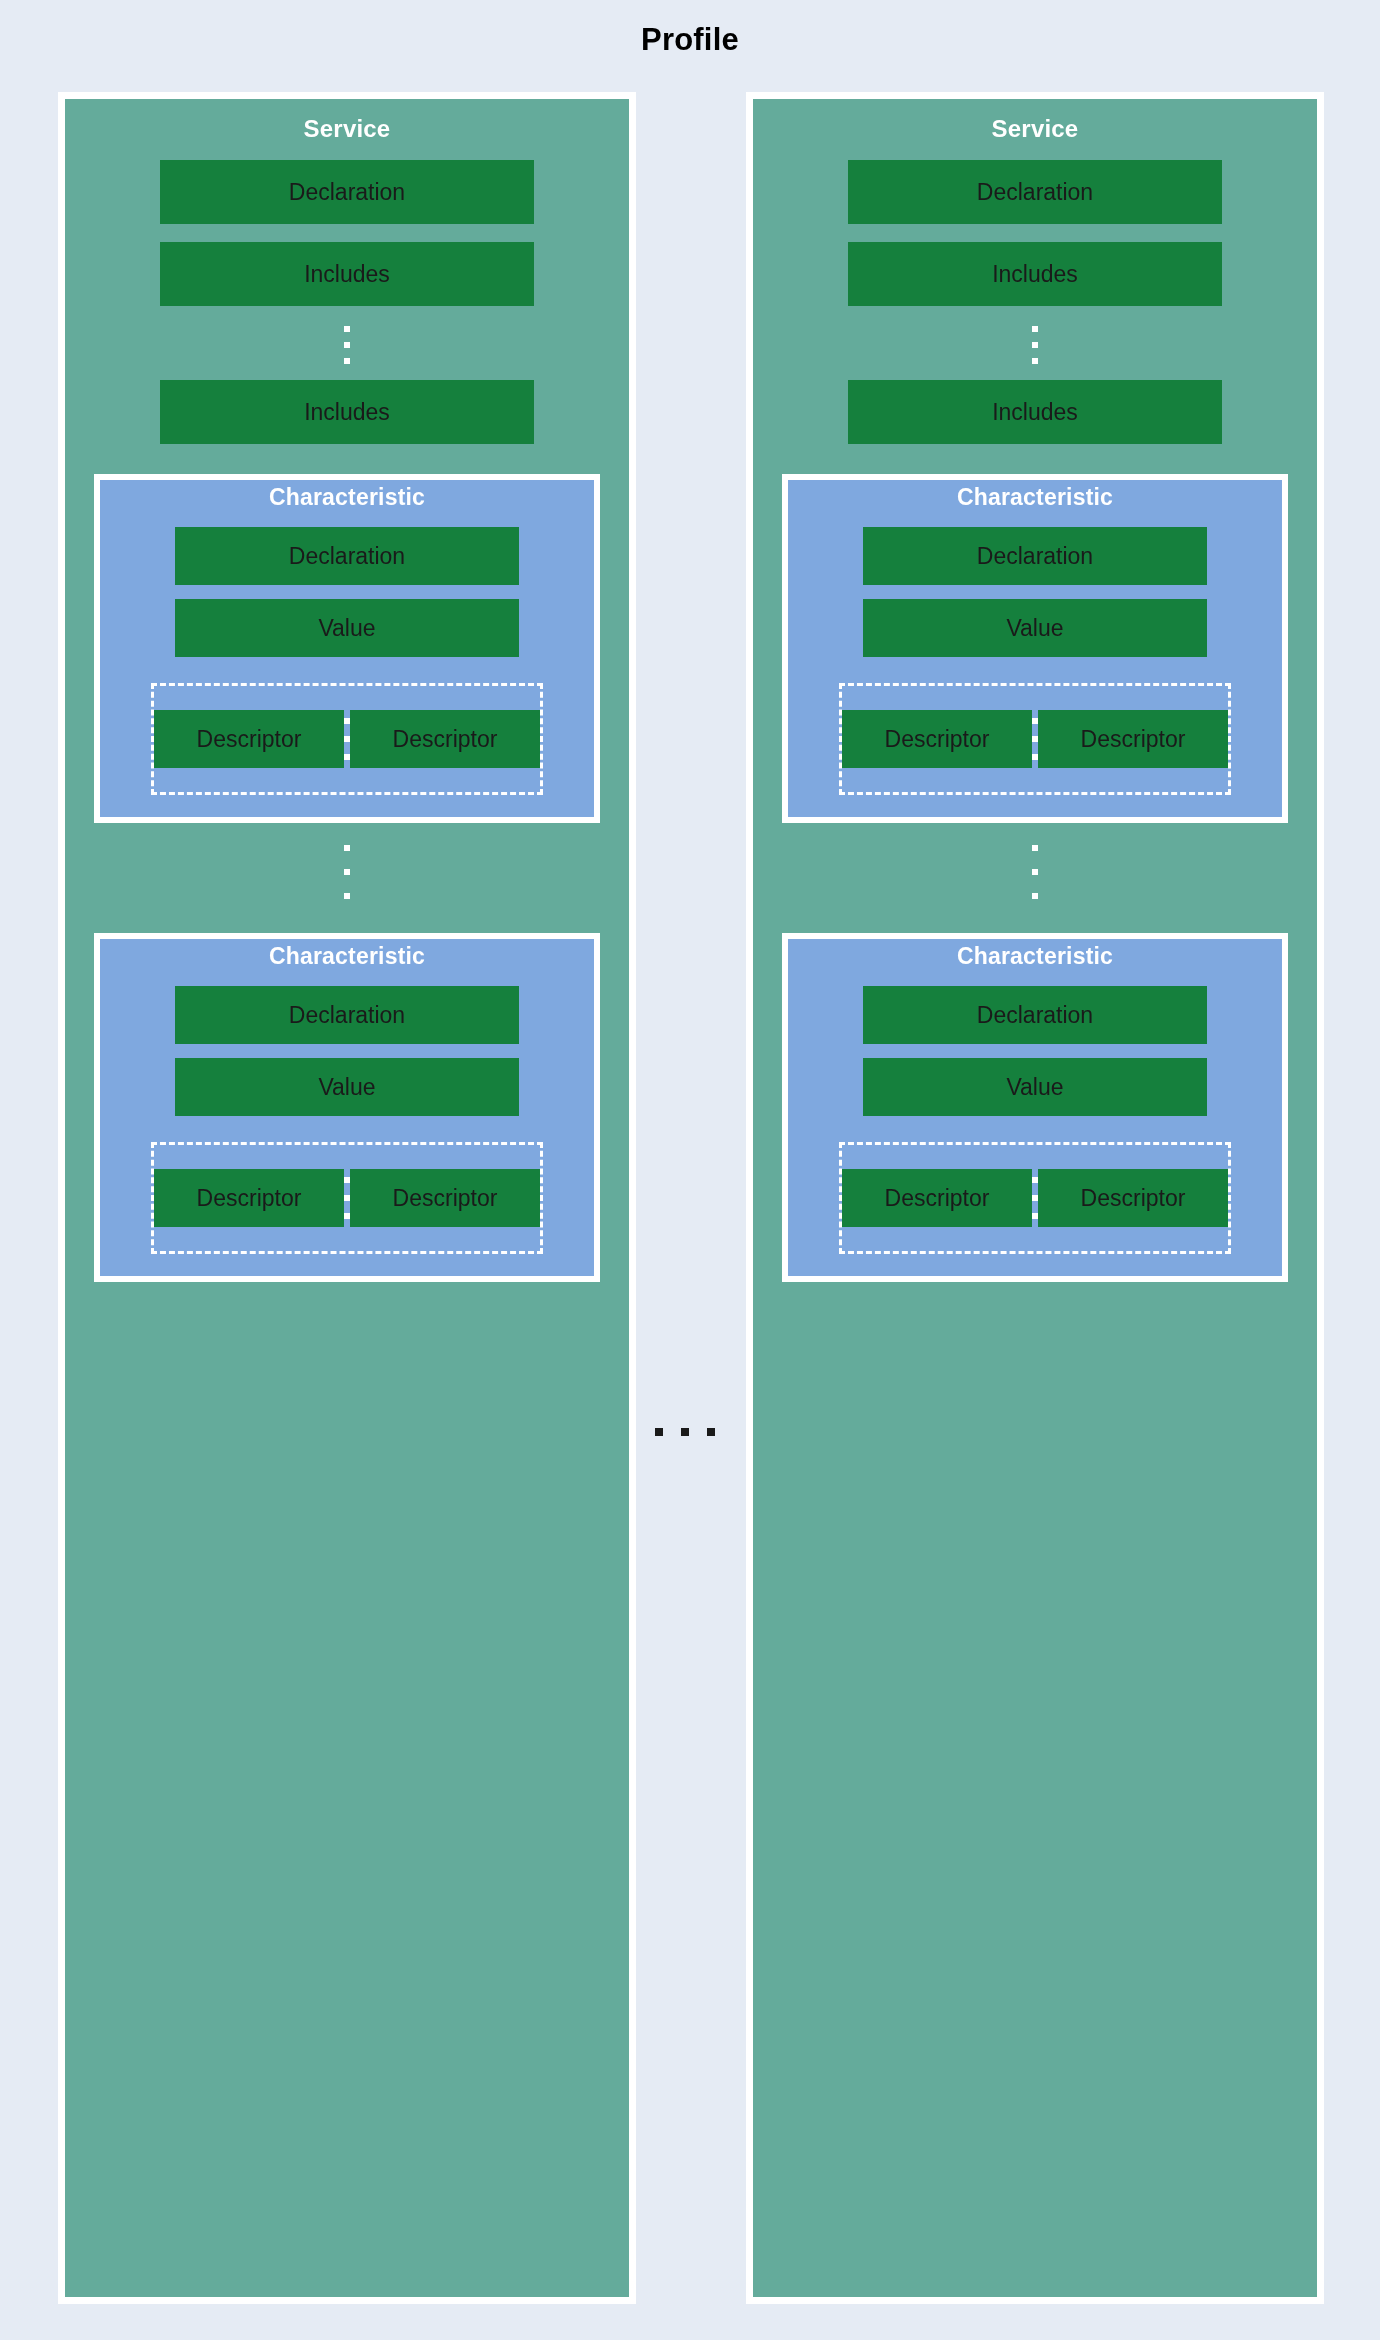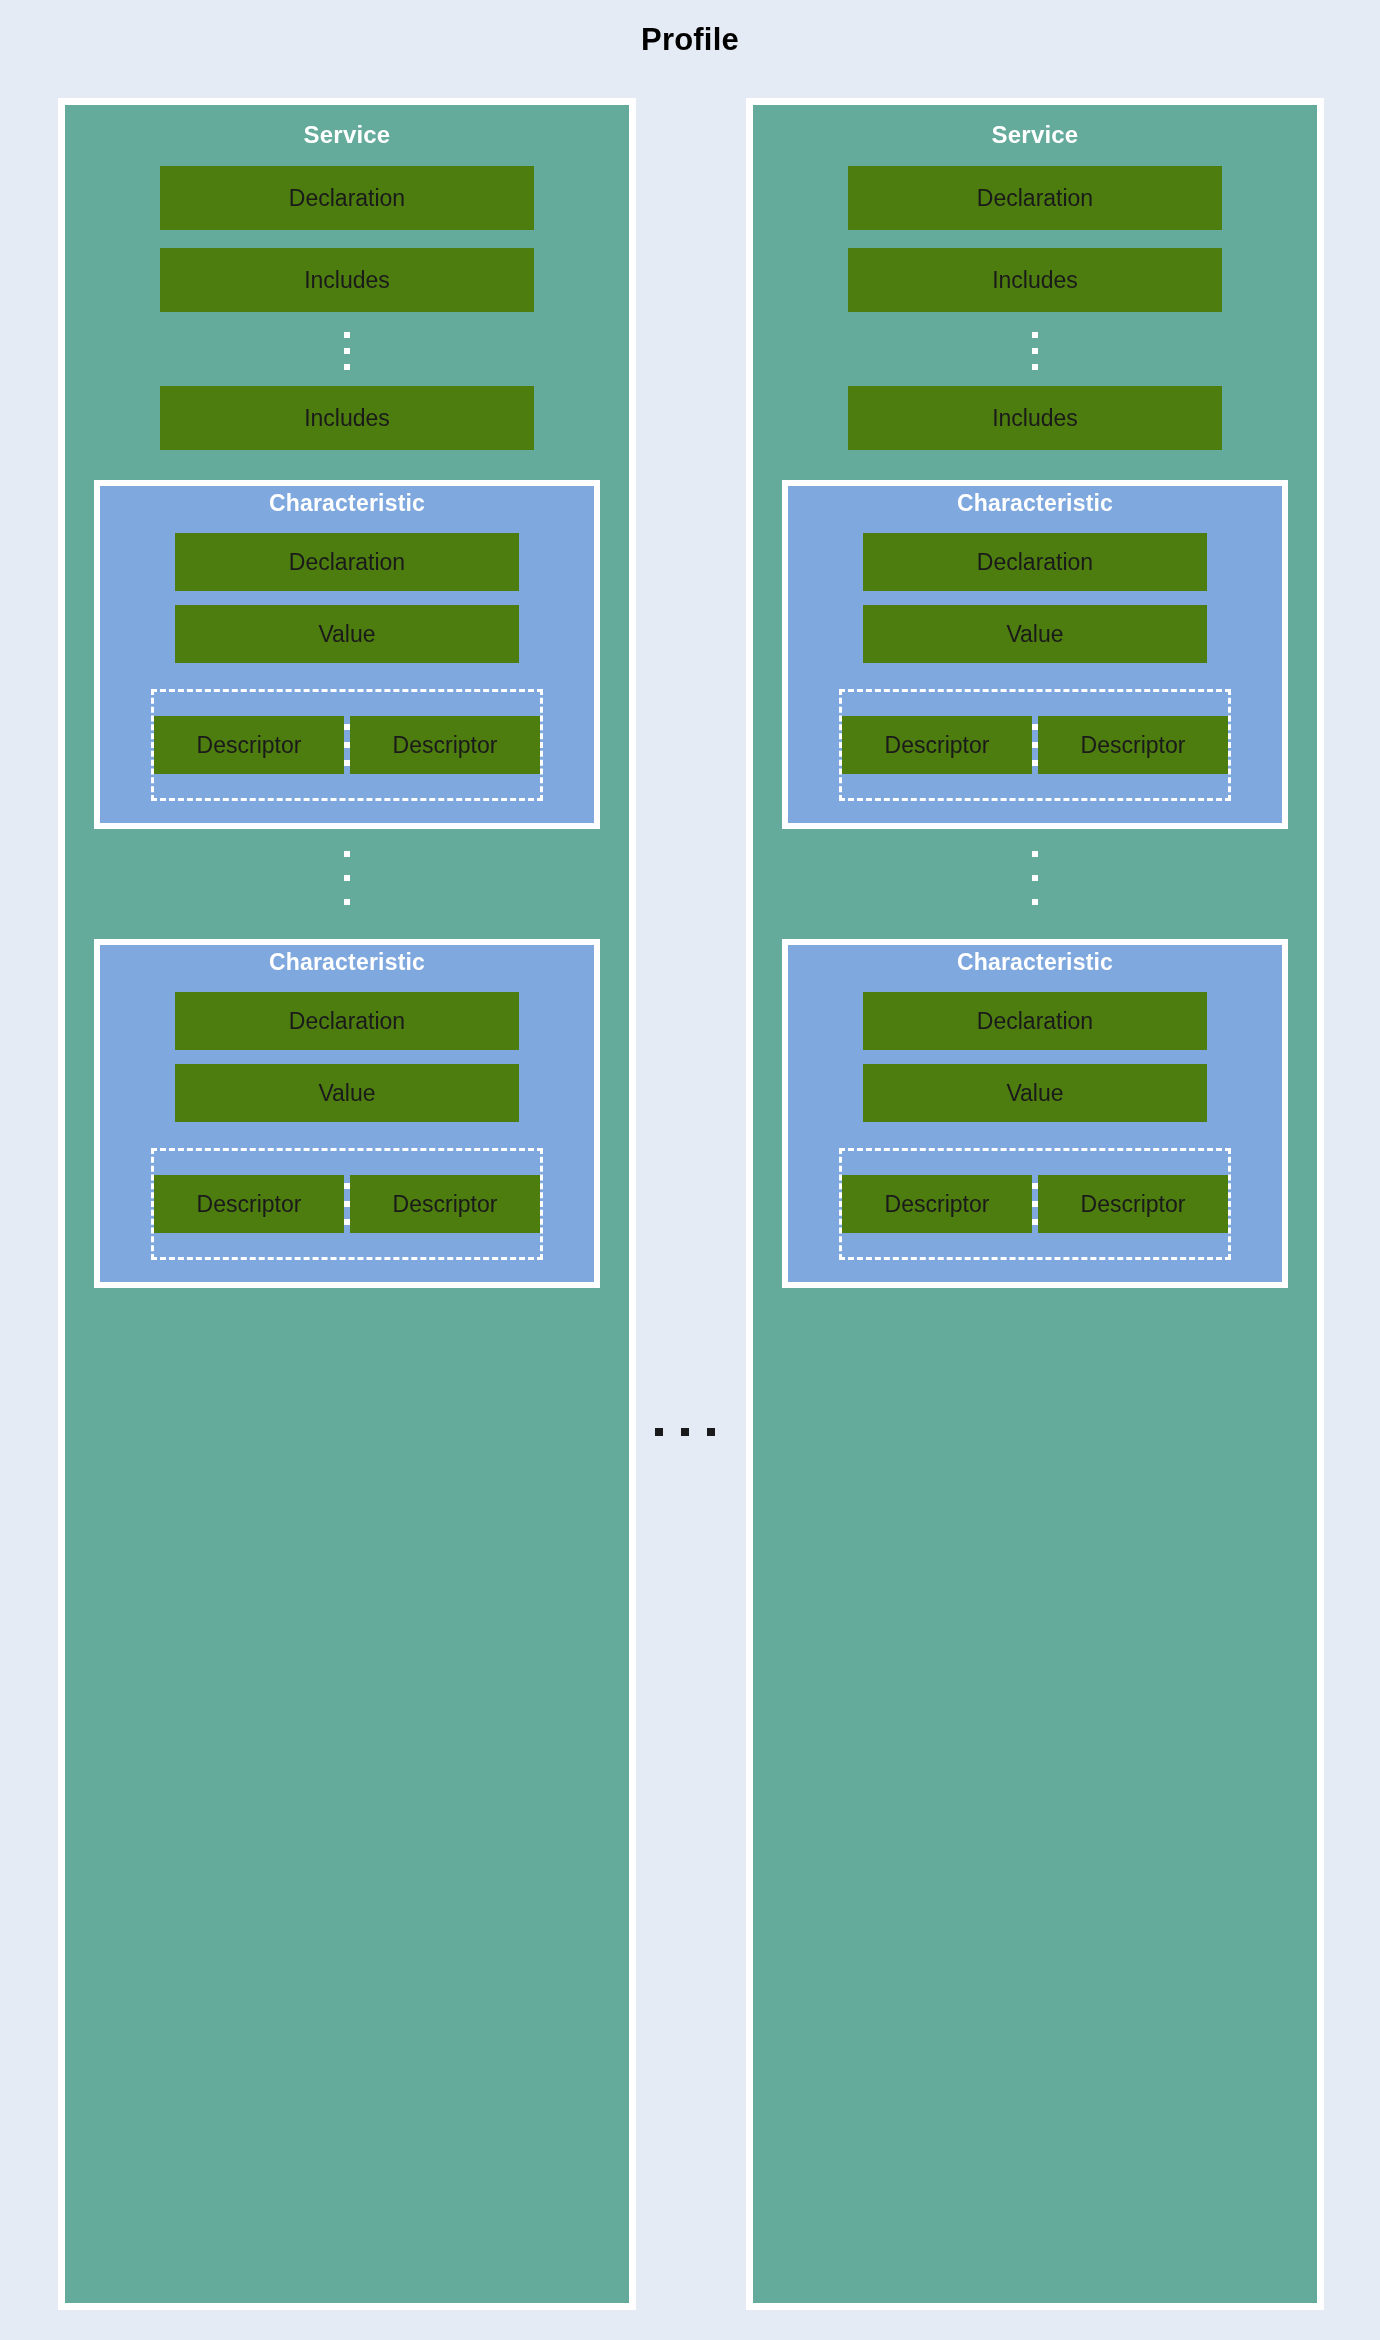--- a/index.html
+++ b/index.html
@@ -28,21 +28,21 @@
     text-align: center;
     font-size: 31px;
     font-weight: bold;
     color: #000000;
     letter-spacing: 0.2px;
   }
 
   
   .columns {
     position: absolute;
-    top: 98px;
+    top: 92px;
     left: 58px;
     width: 1266px;
     height: 2212px;
     display: flex;
     flex-direction: row;
     justify-content: space-between;
     align-items: stretch;
   }
 
   
@@ -62,21 +62,21 @@
     font-weight: bold;
     color: #ffffff;
     text-align: center;
     margin-top: 16px;
     margin-bottom: 17px;
     letter-spacing: 0.2px;
   }
 
   
   .leafbox {
-    background: #4d7c0f;
+    background: #15803d;
     color: #1a1a1a;
     font-size: 23px;
     display: flex;
     align-items: center;
     justify-content: center;
   }
 
   
   .service-leaf {
     width: 374px;

